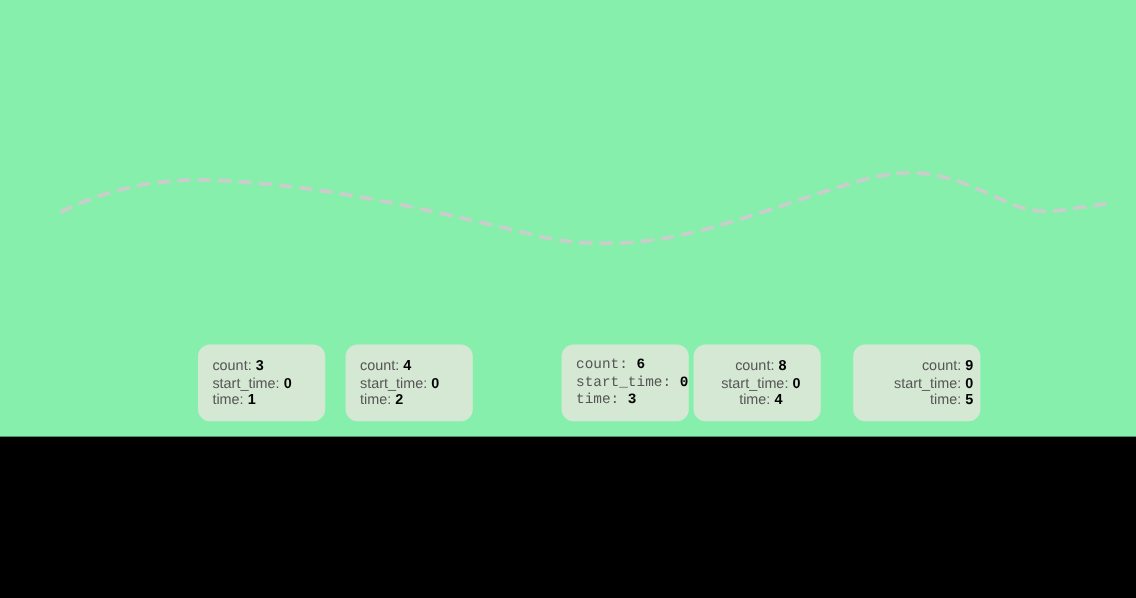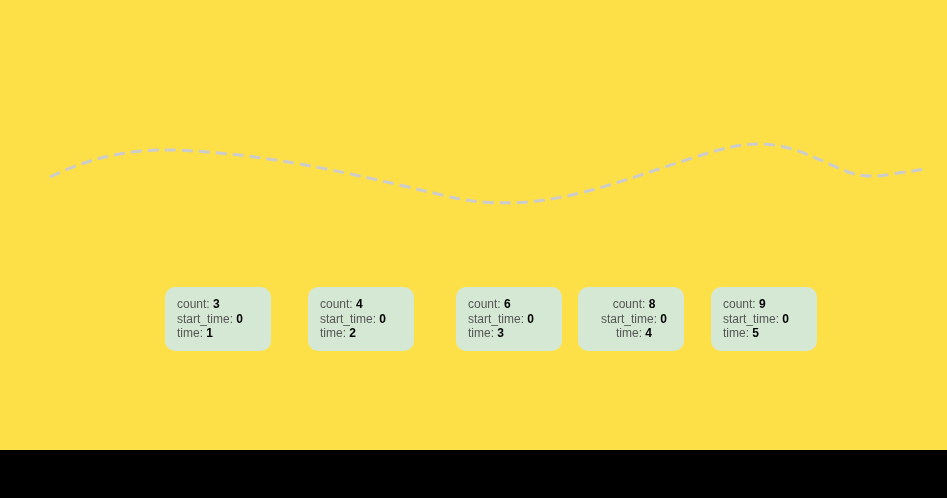--- a/index.html
+++ b/index.html
@@ -3,22 +3,22 @@
 <meta charset="utf-8">
 <style>
   html, body {
     margin: 0;
     padding: 0;
     background: #000000;
   }
   .canvas {
     position: relative;
     width: 947px;
-    height: 450px;
-    background: #fde047;
+    height: 364px;
+    background: #86efac;
     overflow: hidden;
     font-family: "Liberation Sans", sans-serif;
   }
   .curve-svg {
     position: absolute;
     left: 0;
     top: 0;
     width: 947px;
     height: 498px;
     display: block;
@@ -35,24 +35,24 @@
     font-size: 12px;
     line-height: 14.5px;
     color: #555555;
     white-space: nowrap;
   }
   .snapshot-box .val {
     color: #000000;
     font-weight: bold;
   }
   .box-1 { left: 165px; }
-  .box-2 { left: 308px; padding-left: 12px; }
-  .box-3 { left: 456px; }
+  .box-2 { left: 288px; padding-left: 12px; }
+  .box-3 { left: 468px; font-family: Liberation Mono, monospace; }
   .box-4 { left: 578px; text-align: center; }
-  .box-5 { left: 711px; }
+  .box-5 { left: 711px; text-align: right; }
 </style>
 </head>
 <body>
 
 <div class="canvas">
 
   <svg class="curve-svg" viewBox="0 0 947 498" aria-hidden="true">
     <path fill="none" stroke="#cccccc" stroke-width="3" stroke-dasharray="11 6" stroke-linecap="butt" d="M 50 177 C 95 155, 135 149, 175 150 C 270 154, 350 173, 450 197 C 475 203, 510 205, 545 200 C 600 192, 660 167, 715 151 C 740 144, 760 142, 780 146 C 805 151, 825 163, 848 172 C 862 177, 877 177, 892 174 C 905 172, 916 171, 925 169"></path>
   </svg>
 

